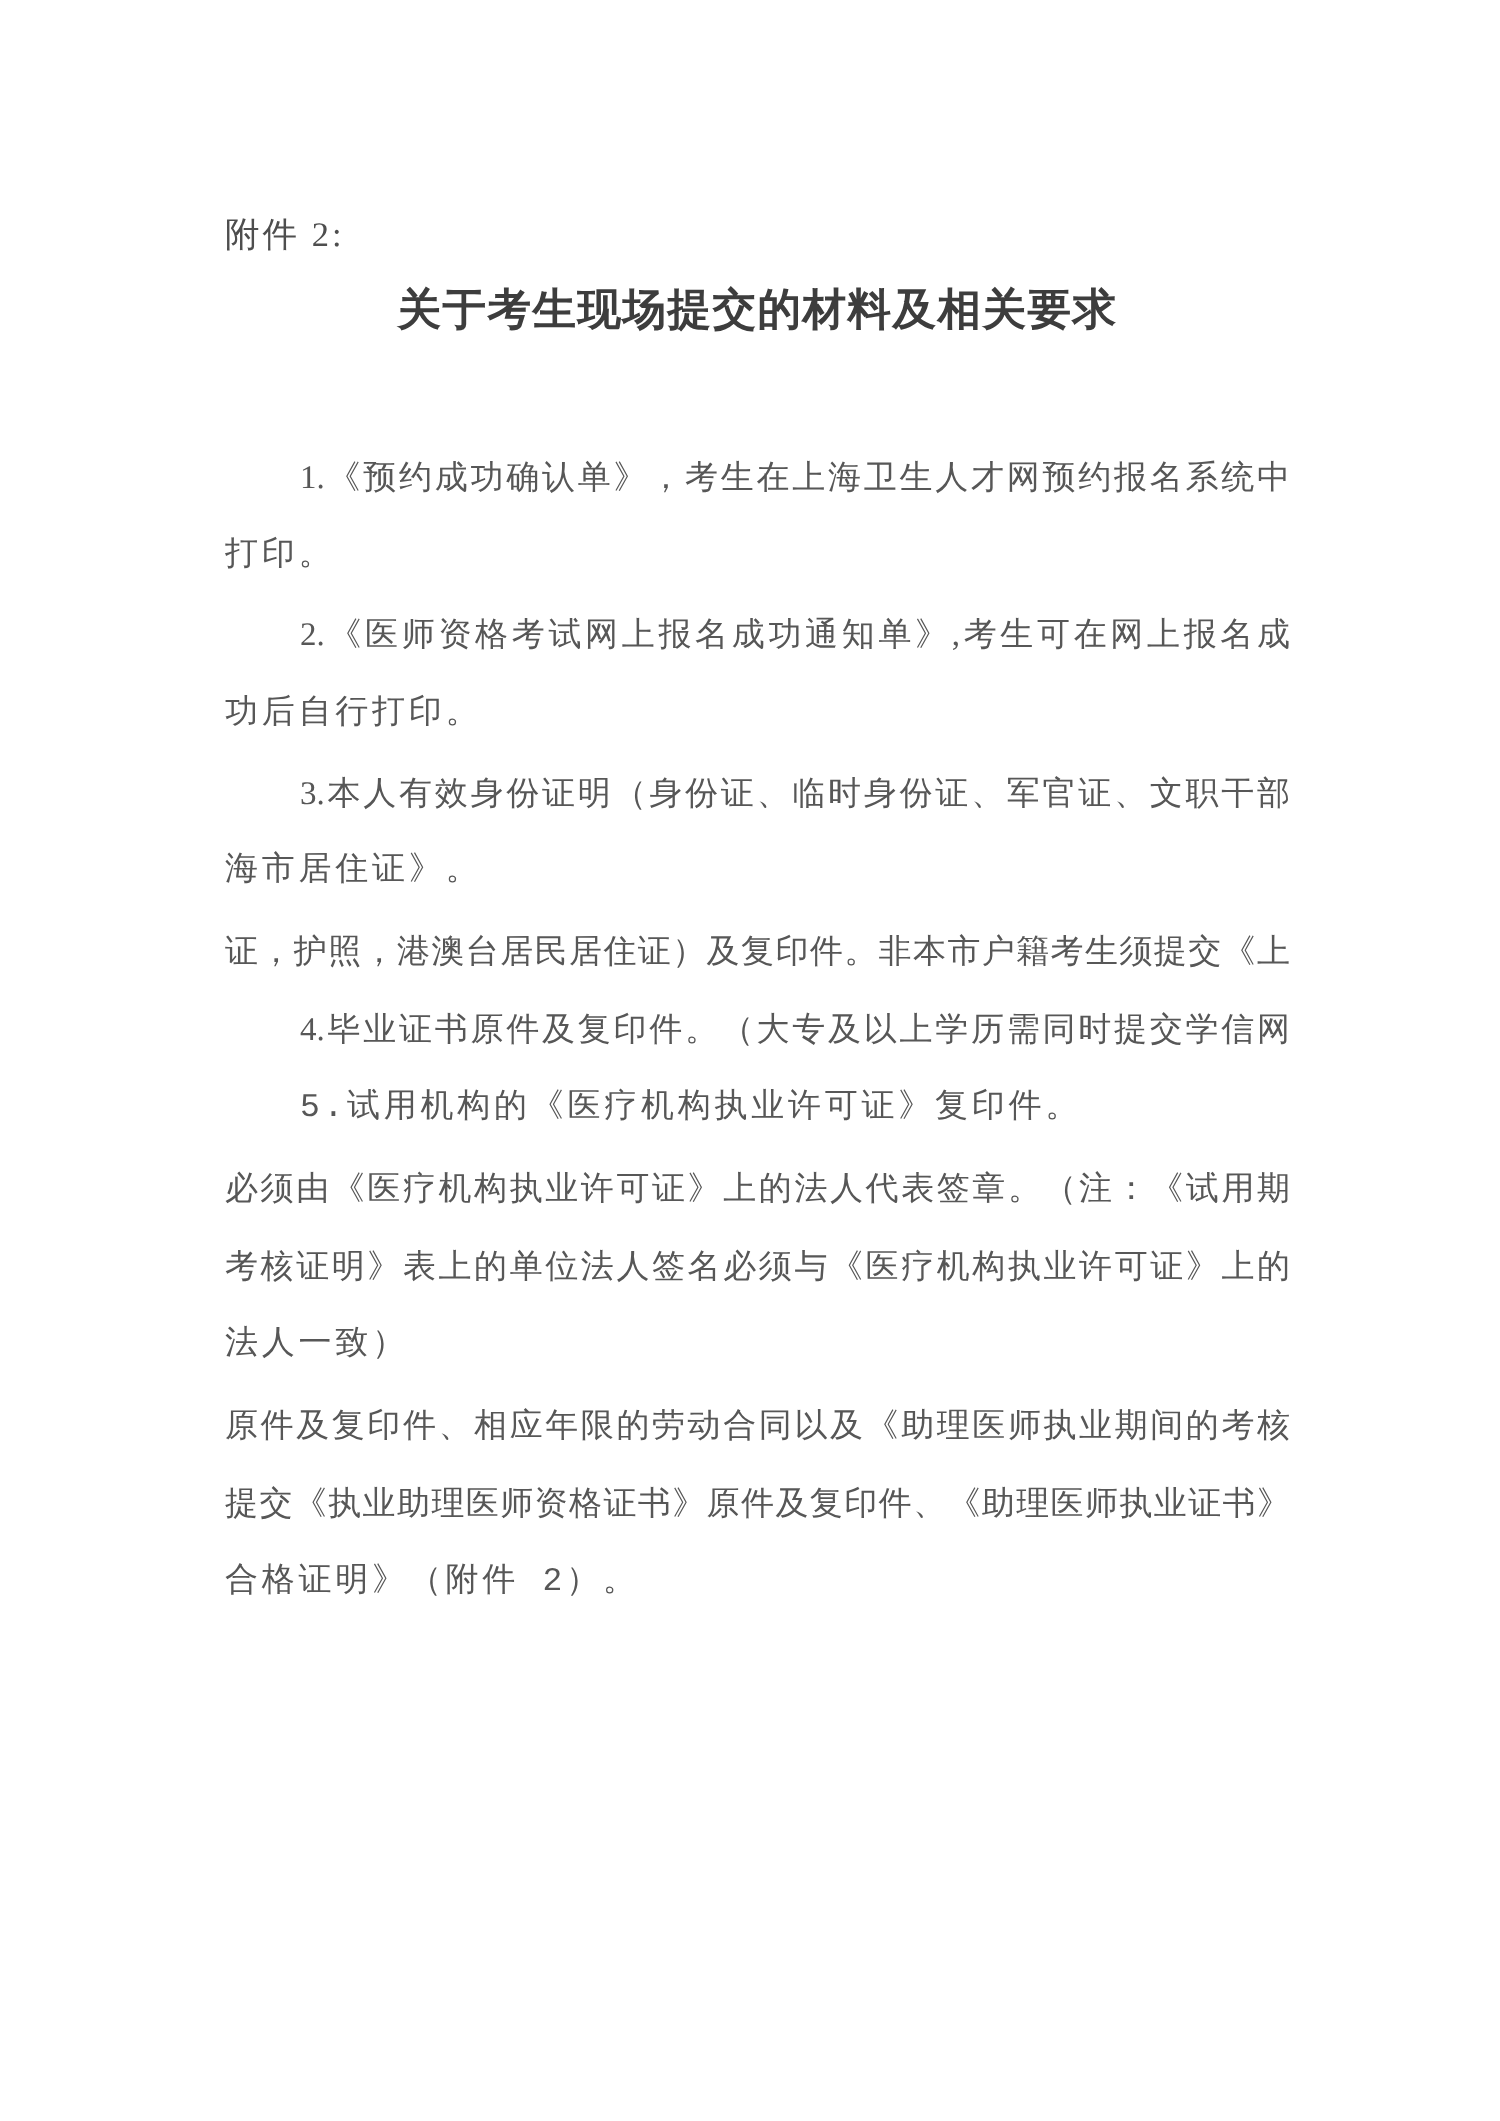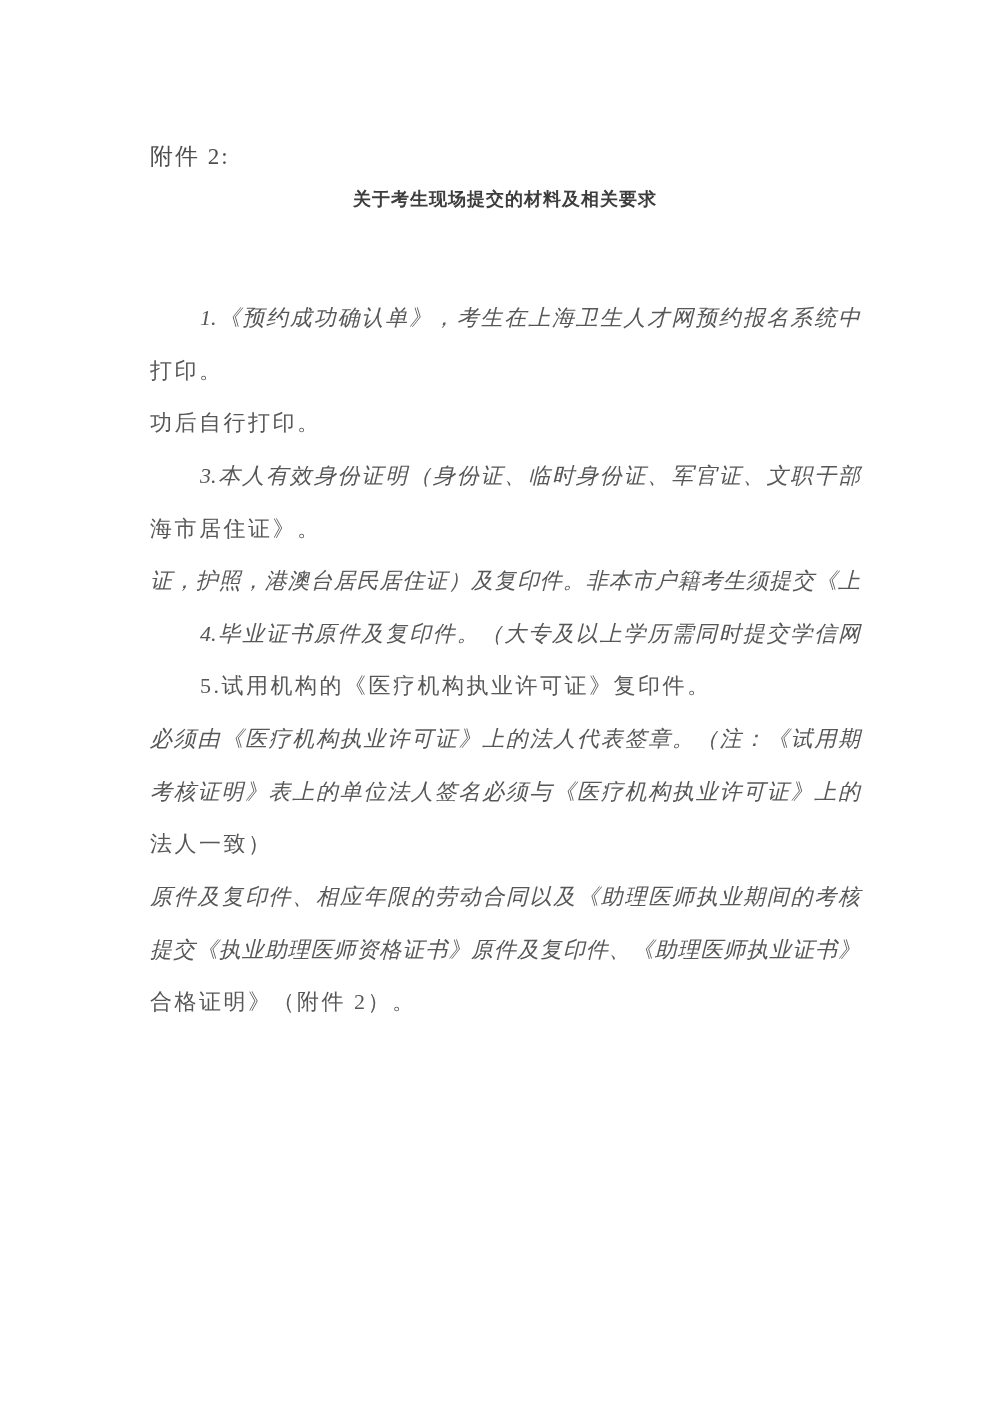--- a/index.html
+++ b/index.html
@@ -24,60 +24,61 @@
     font-size: 23px;
     letter-spacing: 2px;
     color: #4e4e4e;
   }
   .doc-title {
     position: absolute;
     left: 150px;
     top: 174px;
     width: 710px;
     text-align: center;
-    font-size: 18px;
+    font-size: 29px;
     font-weight: bold;
     letter-spacing: 1px;
     color: #3d3d3d;
   }
   .doc-body {
     position: absolute;
     left: 150px;
     top: 279px;
     width: 710px;
     font-size: 22px;
   }
   .line {
     height: 52.65px;
     line-height: 52.65px;
   }
   .line:not(.justify) {
     letter-spacing: 2.5px;
+    font-family: Liberation Mono, monospace;
   }
   .line.justify {
     text-align: justify;
     text-align-last: justify;
-    font-style: italic;
   }
   .line.indent {
     text-indent: 50px;
   }
 </style>
 </head>
 <body>
 
 <div class="page">
 
   <div class="att-label">附件 2:</div>
 
   <div class="doc-title">关于考生现场提交的材料及相关要求</div>
 
   <div class="doc-body">
     <div class="line indent justify">1.《预约成功确认单》，考生在上海卫生人才网预约报名系统中</div>
     <div class="line">打印。</div>
+    <div class="line indent justify">2.《医师资格考试网上报名成功通知单》,考生可在网上报名成</div>
     <div class="line">功后自行打印。</div>
     <div class="line indent justify">3.本人有效身份证明（身份证、临时身份证、军官证、文职干部</div>
     <div class="line">海市居住证》。</div>
     <div class="line justify">证，护照，港澳台居民居住证）及复印件。非本市户籍考生须提交《上</div>
     <div class="line indent justify">4.毕业证书原件及复印件。（大专及以上学历需同时提交学信网</div>
     <div class="line indent">5.试用机构的《医疗机构执业许可证》复印件。</div>
     <div class="line justify">必须由《医疗机构执业许可证》上的法人代表签章。（注：《试用期</div>
     <div class="line justify">考核证明》表上的单位法人签名必须与《医疗机构执业许可证》上的</div>
     <div class="line">法人一致）</div>
     <div class="line justify">原件及复印件、相应年限的劳动合同以及《助理医师执业期间的考核</div>

